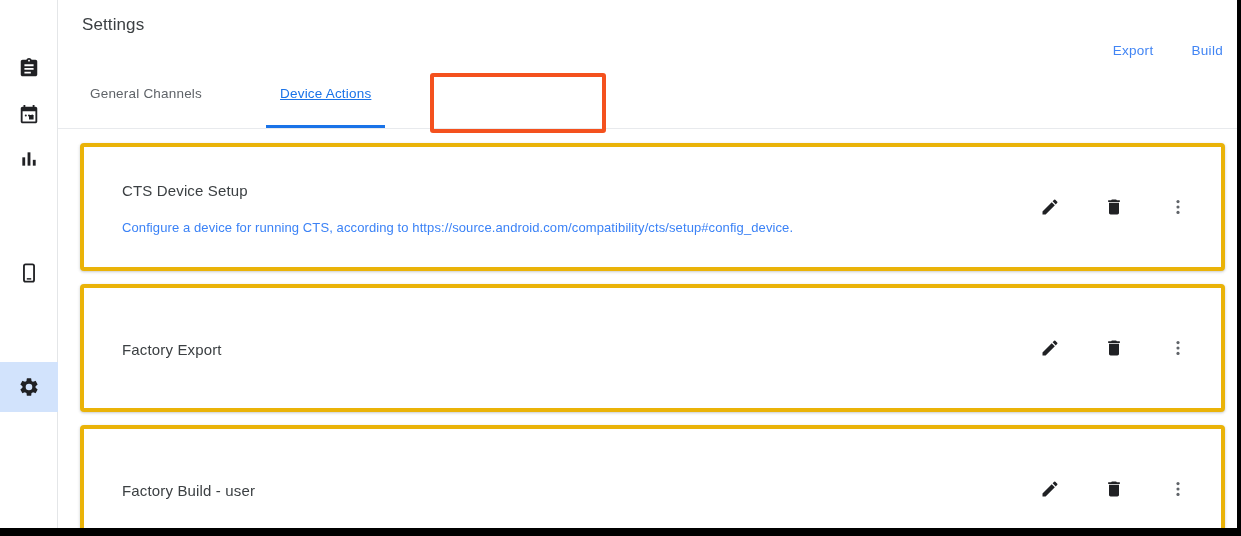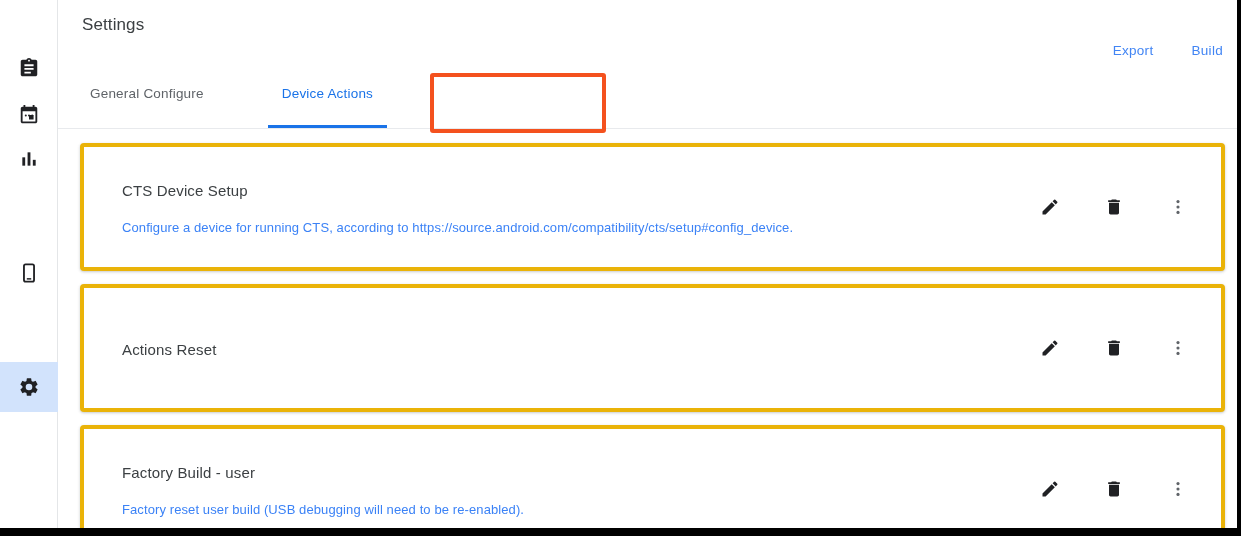--- a/index.html
+++ b/index.html
@@ -143,21 +143,21 @@
     content: "";
     position: absolute;
     left: 4px;
     right: 4px;
     bottom: 0;
     height: 3px;
     background: #1a73e8;
   }
   .tab-1 { margin-left: 2px; }
   .tab-2 { margin-left: 42px; }
-  .tab-3 { margin-left: 42px; }
+  .tab-3 { margin-left: 42px; text-decoration: underline; }
 
   
   .annotation-box {
     position: absolute;
     left: 372px;
     top: 73px;
     width: 176px;
     height: 60px;
     border: 4px solid #f4511e;
     border-radius: 3px;
@@ -279,21 +279,21 @@
 
     <div class="header">
       <div class="page-title">Settings</div>
       <div class="header-actions">
         <button class="link-btn">Export</button>
         <button class="link-btn">Build</button>
       </div>
     </div>
 
     <div class="tabs">
-      <button class="tab tab-1">General Configure</button>
+      <button class="tab tab-1">General Channels</button>
       <button class="tab tab-3 active">Device Actions</button>
     </div>
 
     <div class="annotation-box"></div>
 
     <div class="content">
 
       <div class="card">
         <div class="card-body">
           <div class="card-title">CTS Device Setup</div>
@@ -321,21 +321,21 @@
                 <circle cx="12" cy="12" r="1.9"></circle>
                 <circle cx="12" cy="18.5" r="1.9"></circle>
               </svg>
             </span>
           </button>
         </div>
       </div>
 
       <div class="card">
         <div class="card-body">
-          <div class="card-title">Actions Reset</div>
+          <div class="card-title">Factory Export</div>
 
         </div>
         <div class="card-actions">
           <button class="icon-btn">
             <span>
               <svg width="20" height="20" viewBox="0 0 24 24" fill="#202124">
                 <path d="M3 17.25V21h3.75L17.81 9.94l-3.75-3.75L3 17.25zM20.71 7.04a.996.996 0 0 0 0-1.41l-2.34-2.34a.996.996 0 0 0-1.41 0l-1.83 1.83 3.75 3.75 1.83-1.83z"></path>
               </svg>
             </span>
           </button>
@@ -354,21 +354,20 @@
                 <circle cx="12" cy="18.5" r="1.9"></circle>
               </svg>
             </span>
           </button>
         </div>
       </div>
 
       <div class="card">
         <div class="card-body">
           <div class="card-title">Factory Build - user</div>
-          <div class="card-desc">Factory reset user build (USB debugging will need to be re-enabled).</div>
         </div>
         <div class="card-actions">
           <button class="icon-btn">
             <span>
               <svg width="20" height="20" viewBox="0 0 24 24" fill="#202124">
                 <path d="M3 17.25V21h3.75L17.81 9.94l-3.75-3.75L3 17.25zM20.71 7.04a.996.996 0 0 0 0-1.41l-2.34-2.34a.996.996 0 0 0-1.41 0l-1.83 1.83 3.75 3.75 1.83-1.83z"></path>
               </svg>
             </span>
           </button>
           <button class="icon-btn">

